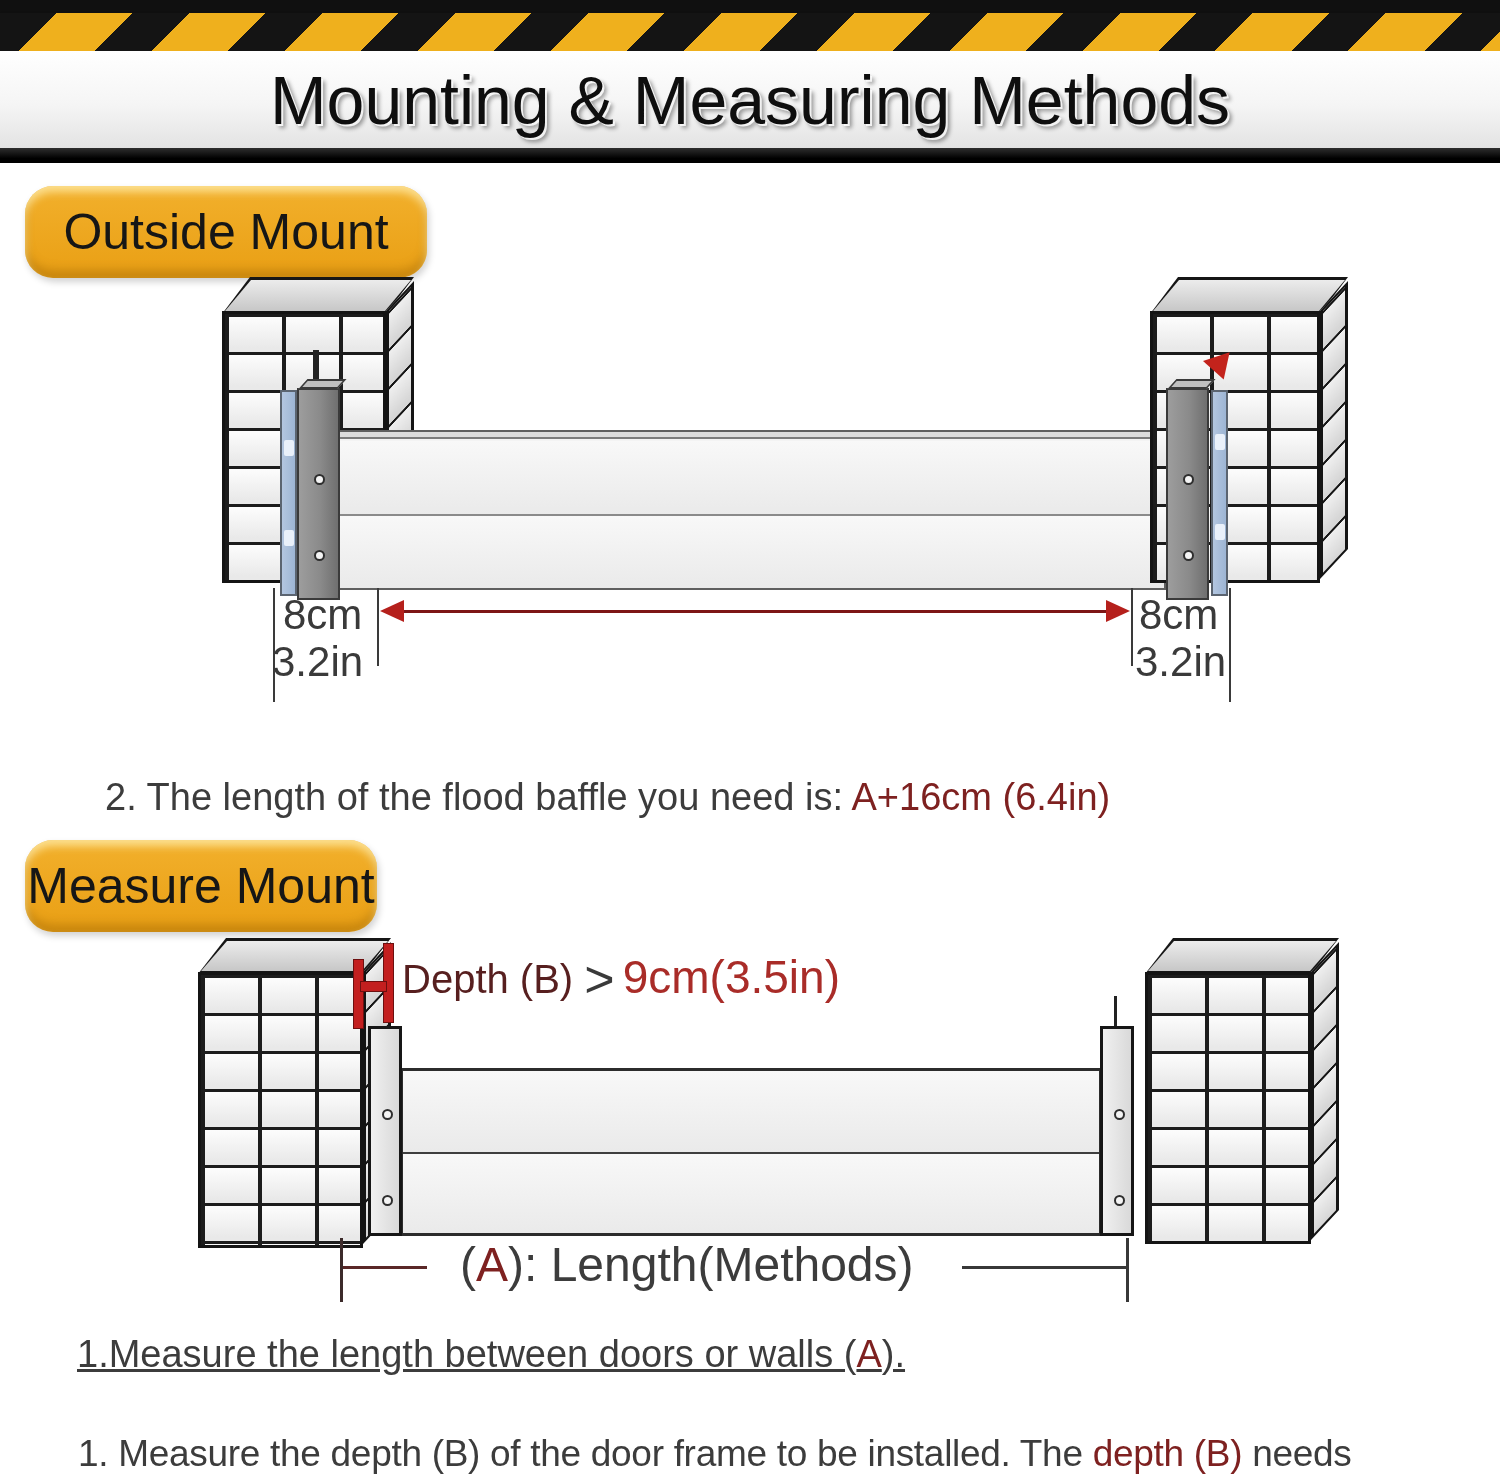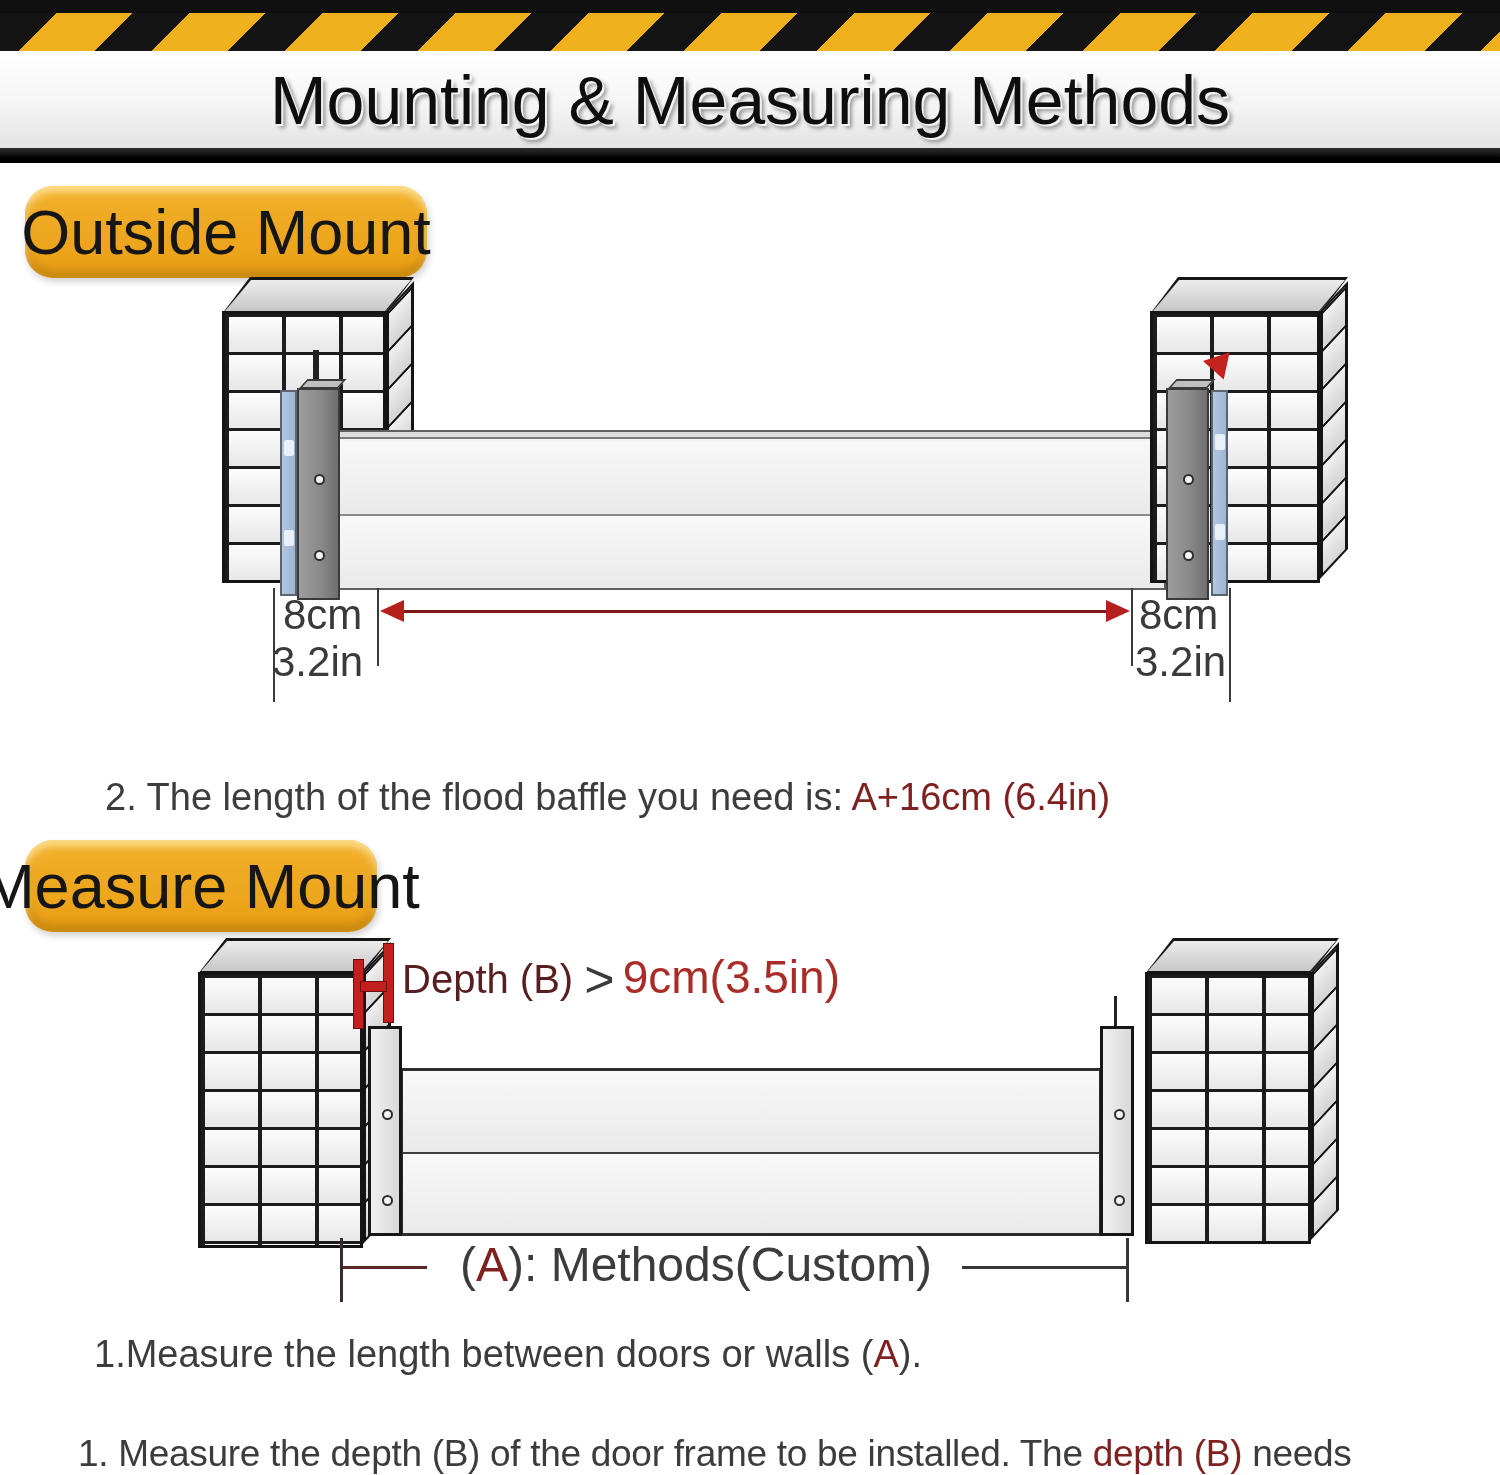--- a/index.html
+++ b/index.html
@@ -25,21 +25,21 @@
   #page-title{
     font-size:68px;font-weight:normal;color:#0e0e0e;letter-spacing:0;
     text-shadow:2px 2px 0 rgba(255,255,255,.85),4px 4px 4px rgba(0,0,0,.4);
     white-space:nowrap;
   }
   #bar-mid{left:0;top:148px;width:1500px;height:15px;background:linear-gradient(180deg,#2e2e2e,#000 70%);}
 
   
   .badge{
     background:linear-gradient(180deg,#f2b02c 0%,#e99f14 100%);
-    border-radius:28px;color:#161616;font-size:63px;
+    border-radius:28px;color:#161616;font-size:50px;
     display:flex;align-items:center;justify-content:center;white-space:nowrap;
     box-shadow:inset 0 6px 8px rgba(255,236,170,.8),inset 0 -8px 10px rgba(140,90,0,.35),2px 4px 7px rgba(0,0,0,.18);
   }
   #om-badge{left:25px;top:186px;width:402px;height:92px;}
   #im-badge{left:25px;top:840px;width:352px;height:92px;}
 
   
   .brick-front{
     background-color:#f4f4f4;border:3px solid #141414;box-sizing:border-box;
     background-image:
@@ -219,26 +219,26 @@
     <div class="hole" style="left:11px;top:166px;"></div>
   </div>
 
   <div class="abs cap" style="left:1145px;top:938px;width:194px;height:36px;"></div>
   <div class="abs brick-front" style="left:1145px;top:972px;width:166px;height:272px;"></div>
   <div class="abs brick-side" style="left:1311px;top:972px;width:28px;height:268px;"></div>
 
   <div class="abs" style="left:340px;top:1238px;width:3px;height:64px;background:#3c2a2a;"></div>
   <div class="abs" style="left:343px;top:1266px;width:84px;height:3px;background:#5a2727;"></div>
   <div class="abs txt" style="left:460px;top:1240px;font-size:48px;">
-    <span>(</span><span class="maroon">A</span><span>): Methods(Custom)</span>
+    <span>(</span><span class="maroon">A</span><span>): Length(Methods)</span>
   </div>
   <div class="abs" style="left:962px;top:1266px;width:165px;height:3px;background:#383838;"></div>
   <div class="abs" style="left:1126px;top:1238px;width:3px;height:64px;background:#383838;"></div>
 
-  <p class="abs step" style="left:94px;top:1332px;">
+  <p class="abs step" style="left:77px;top:1332px;text-decoration:underline;">
     <span>1.Measure the length between doors or walls (</span><span class="maroon">A</span><span>).</span>
   </p>
   <p id="im-step2" class="abs step" style="left:78px;top:1388px;">
     <span>1. Measure the depth (B) of the door frame to be installed. The </span><span class="maroon">depth (B)</span><span> needs
 to be greater than 9cm (3.5in) before the flood protection baffle can be installed.</span>
   </p>
 
 </div>
 
 </body></html>

